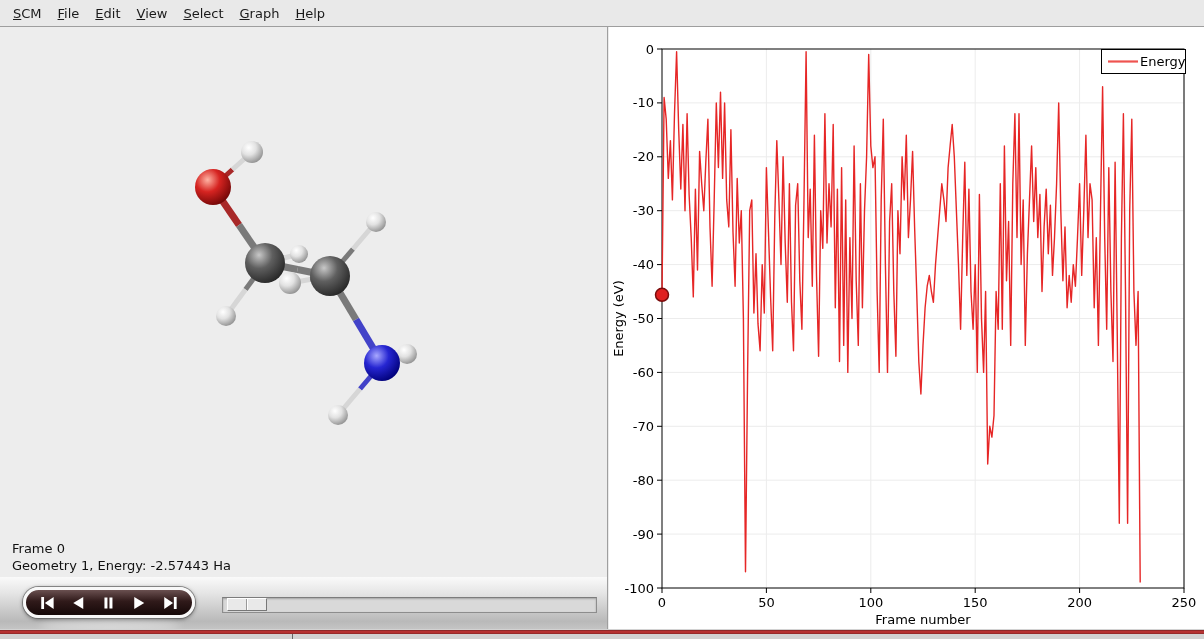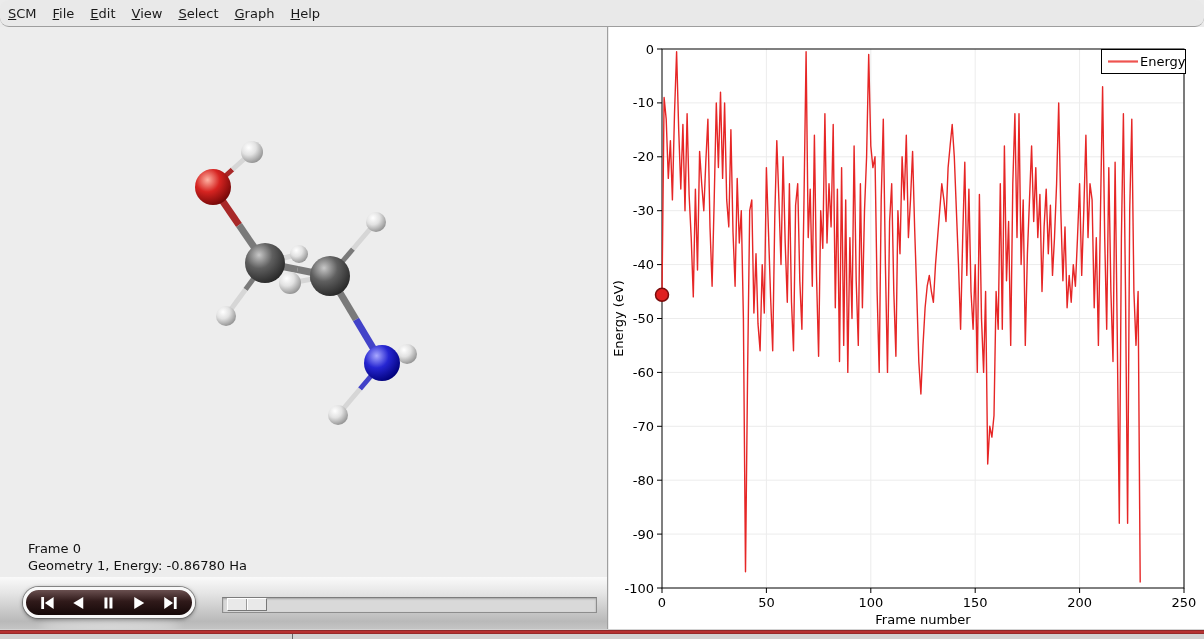--- a/index.html
+++ b/index.html
@@ -1,28 +1,28 @@
 <!DOCTYPE html>
 <html><head>
 <meta charset="utf-8">
 <style>
   html,body{margin:0;padding:0;background:#d8d8d8;}
   *{box-sizing:border-box;}
   .window{position:relative;width:1204px;height:639px;background:#ebebeb;overflow:hidden;
           font-family:"DejaVu Sans","Liberation Sans",sans-serif;}
   
   .menubar{position:absolute;left:0;top:0;width:1204px;height:27px;background:#e9e9e9;
-           border-bottom:1px solid #9e9e9e;display:flex;align-items:center;border-radius:9px;}
+           border-bottom:1px solid #9e9e9e;display:flex;align-items:center;padding-left:5px;}
   .menu-item{font-size:13px;color:#1a1a1a;padding:5px 8px;cursor:default;white-space:nowrap;}
   .menu-item u{text-decoration:underline;}
   
   .left-pane{position:absolute;left:0;top:27px;width:608px;height:602px;background:#ededed;
              border-right:1px solid #9f9f9f;}
   .mol-svg{position:absolute;left:0;top:0;}
-  .status{position:absolute;left:28px;top:513px;font-size:13px;color:#111;line-height:17px;}
+  .status{position:absolute;left:12px;top:513px;font-size:13px;color:#111;line-height:17px;}
   .controls{position:absolute;left:0;bottom:0;width:607px;height:52px;
             background:linear-gradient(180deg,#fafafa 0%,#e6e6e6 30%,#b9b9b9 85%,#c4c4c4 100%);}
   .pill{position:absolute;left:23px;top:10px;width:172px;height:31px;border-radius:17px;
         background:linear-gradient(180deg,#6a5050 0%,#301a1a 45%,#150808 100%);
         border:3px solid #f8f8f8;box-shadow:0 1px 4px rgba(0,0,0,.55),0 0 0 1px #9a9a9a;
         display:flex;align-items:center;justify-content:space-around;padding:0 6px;}
   .pill-btn{width:26px;height:18px;display:flex;align-items:center;justify-content:center;
             background:transparent;border:none;padding:0;cursor:pointer;}
   .pill-reflection{position:absolute;left:40px;top:44px;width:140px;height:10px;border-radius:50%;
                    background:rgba(255,255,255,.45);filter:blur(4px);}
@@ -107,21 +107,21 @@
         <circle cx="290" cy="256" r="11" fill="url(#grad-H)"></circle>
         <circle cx="226" cy="289" r="10" fill="url(#grad-H)"></circle>
         <circle cx="330" cy="249" r="20" fill="url(#grad-C)"></circle>
         <circle cx="376" cy="195" r="10" fill="url(#grad-H)"></circle>
         <circle cx="407" cy="327" r="10" fill="url(#grad-H)"></circle>
         <circle cx="382" cy="336" r="18" fill="url(#grad-N)"></circle>
         <circle cx="338" cy="388" r="10" fill="url(#grad-H)"></circle>
       </svg>
     <div class="status">
       <div>Frame 0</div>
-      <div>Geometry 1, Energy: -0.86780 Ha</div>
+      <div>Geometry 1, Energy: -2.57443 Ha</div>
     </div>
     <div class="controls">
       <div class="pill" id="pill">
           <button class="pill-btn">
             <svg width="15" height="14" viewBox="0 0 14.5 14">
               <rect x="1" y="1" width="2.8" height="12" fill="#fff"></rect>
               <polygon points="13.4,1 13.4,13 4.6,7" fill="#fff"></polygon>
             </svg>
           </button>
           <button class="pill-btn">

